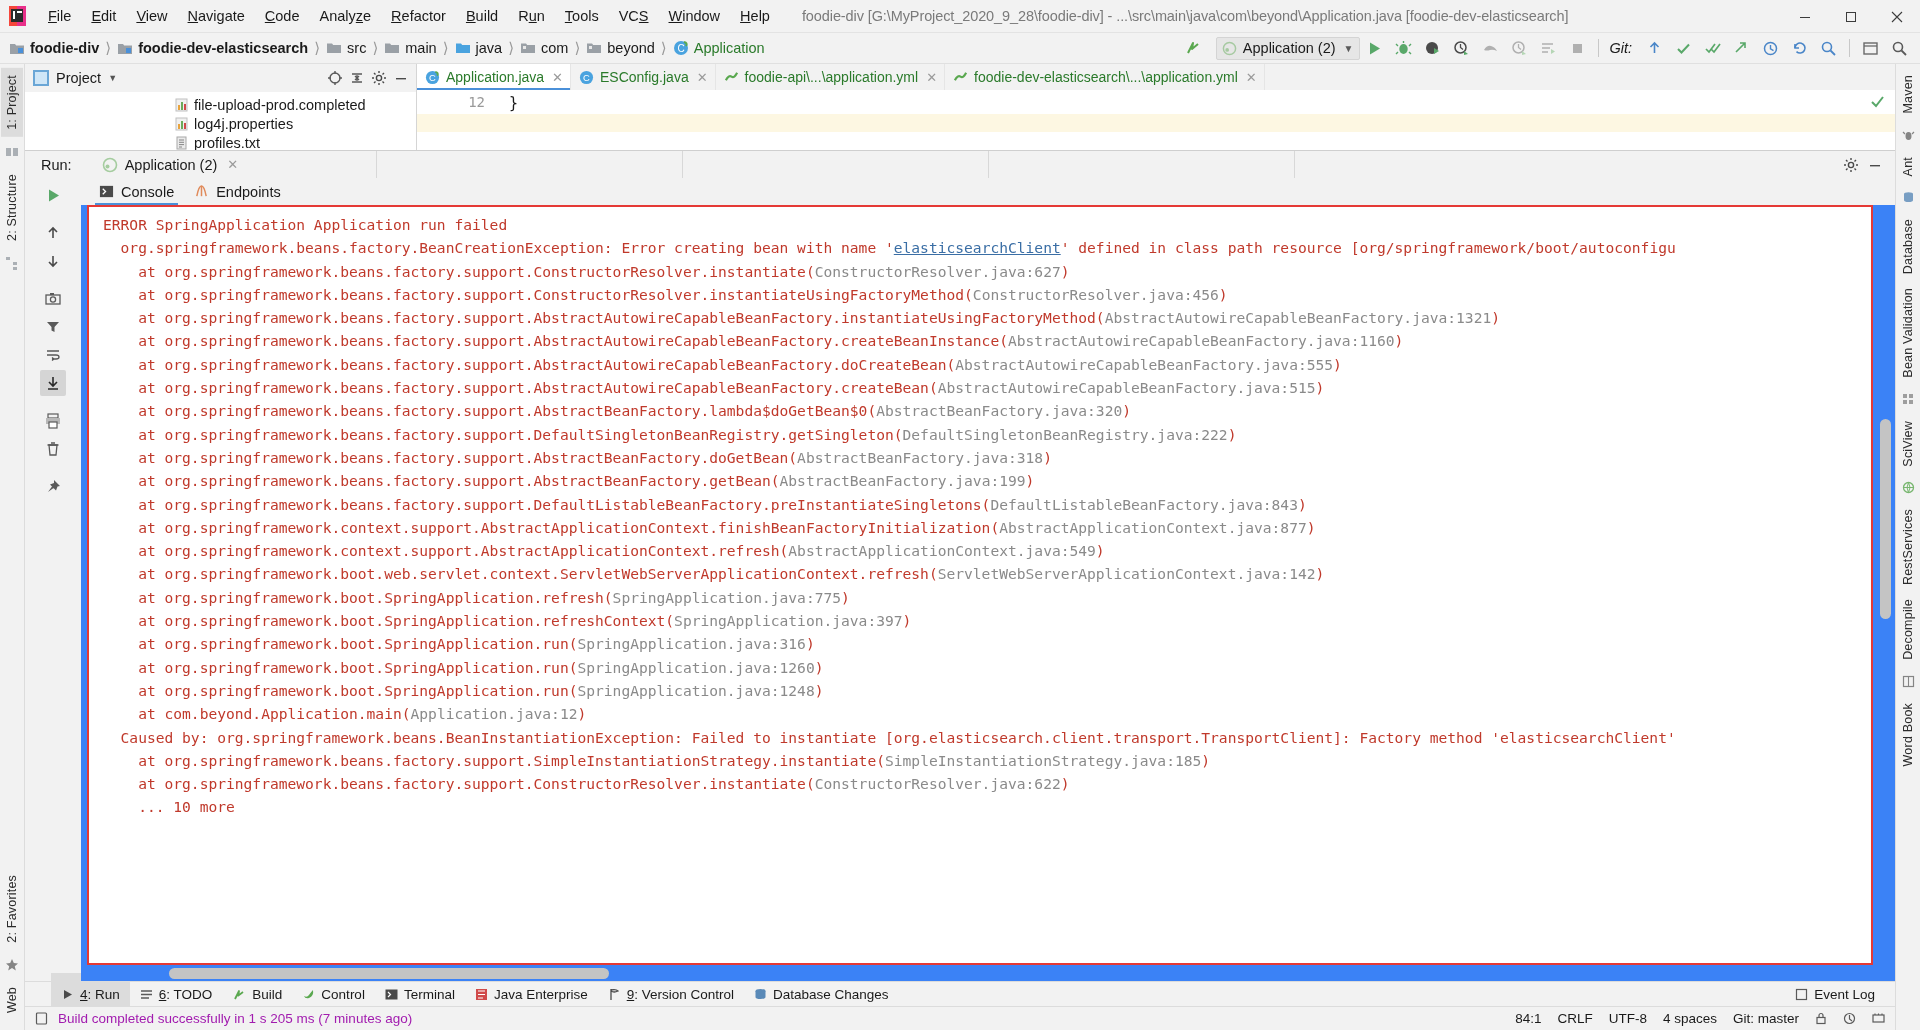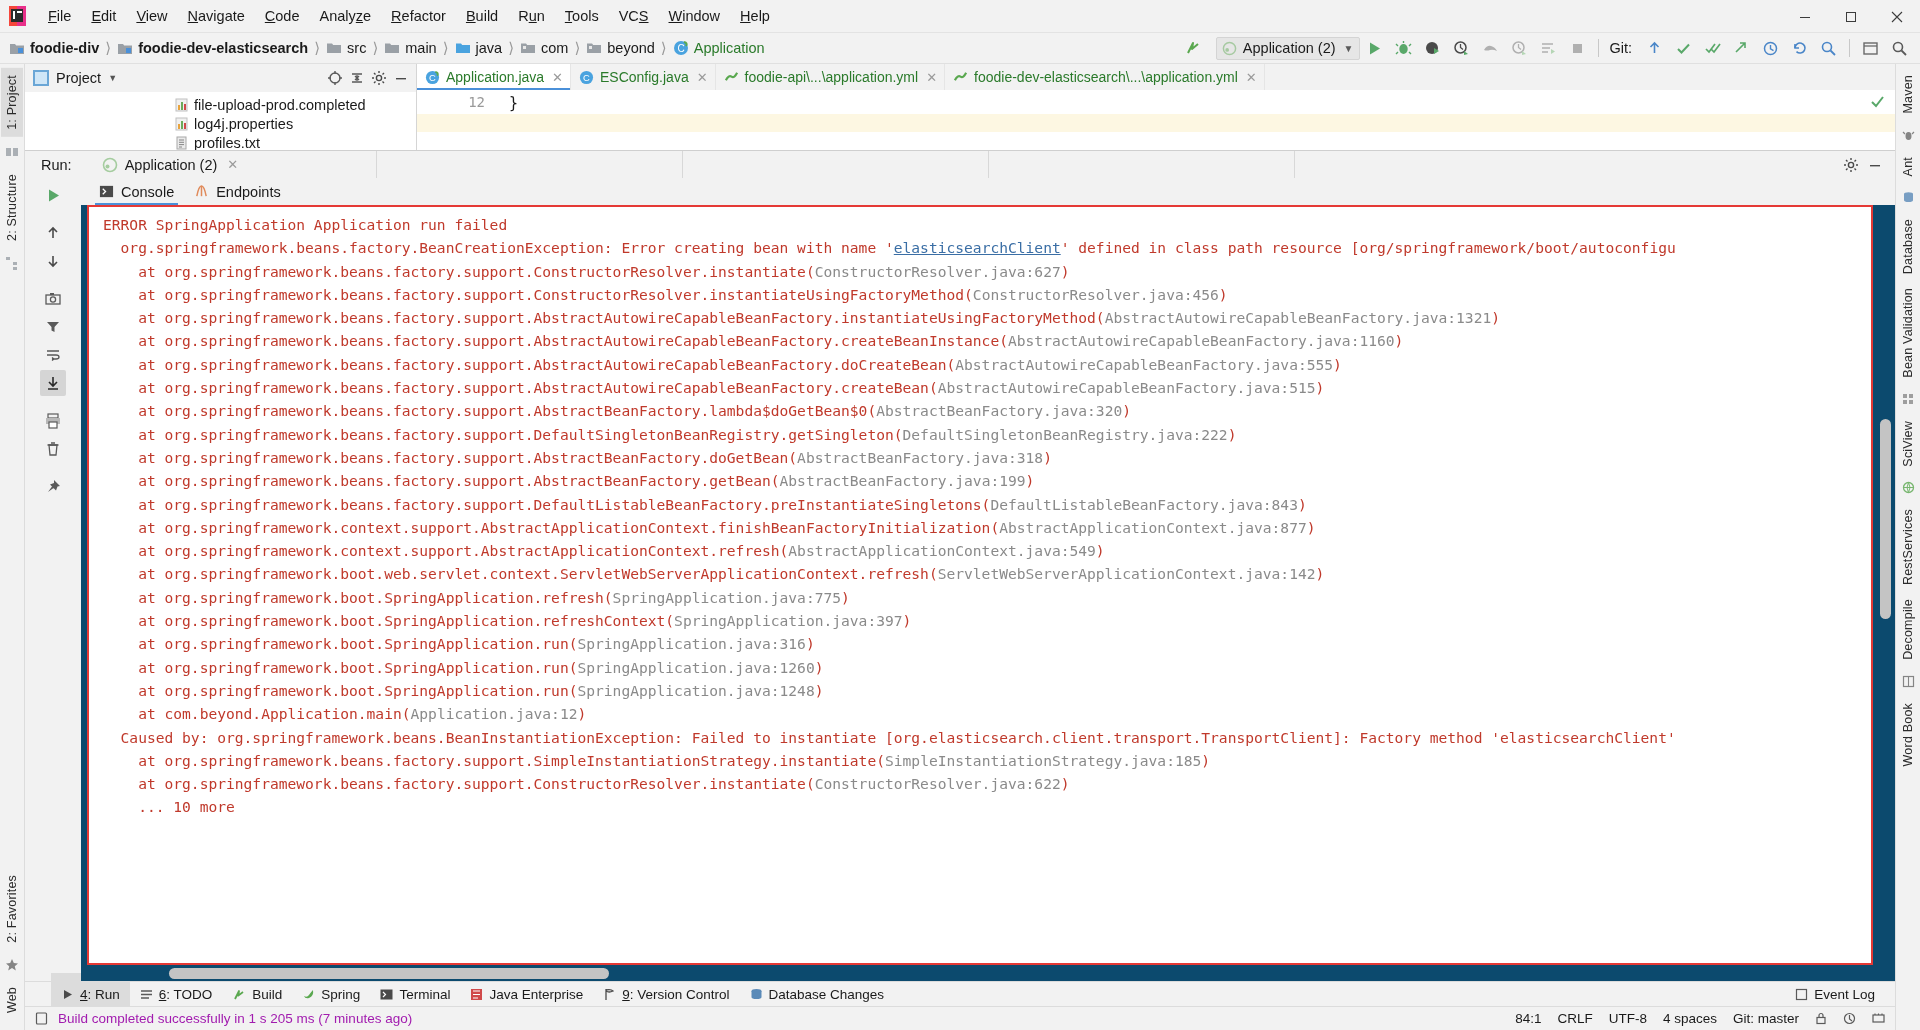--- a/index.html
+++ b/index.html
@@ -51,21 +51,21 @@
   .nav-right { margin-left: auto; display: flex; align-items: center; padding-right: 6px; }
   .runconfig {
     display: flex; align-items: center; background: #e6e6e6; border: 1px solid #d4d4d4;
     border-radius: 2px; height: 23px; padding: 0 6px 0 5px; margin-left: 8px;
     font-size: 14.5px; color: #1a1a1a;
   }
   .runconfig .rc-ico { margin-right: 6px; opacity: .45; }
   .runconfig .rc-caret { margin-left: 8px; color: #5a5a5a; font-size: 10px; }
   .tb-btn { width: 27px; height: 25px; display: flex; align-items: center; justify-content: center; margin: 0 1px; }
   .tb-sep { width: 1px; height: 18px; background: #c8c8c8; margin: 0 6px; }
-  .git-label { font-size: 14.5px; color: #1a1a1a; margin: 0 8px 0 4px; }
+  .git-label { font-size: 14.5px; color: #1a1a1a; margin: 0 8px 0 4px; font-style: italic; }
 
   
   .body-area { flex: 1 1 auto; display: flex; position: relative; min-height: 0; }
 
   
   .left-stripe {
     width: 25px; flex: 0 0 25px; background: #f2f2f2; border-right: 1px solid #dcdcdc;
     display: flex; flex-direction: column; align-items: center; padding-top: 4px;
   }
   .vtab {
@@ -139,21 +139,21 @@
   .rg-btn { width: 26px; height: 26px; display: flex; align-items: center; justify-content: center; margin-bottom: 2px; }
   .rg-btn.sel { background: #d5d5d5; border-radius: 2px;}
   .rg-gap { height: 10px; }
 
   .console-col { flex: 1 1 auto; display: flex; flex-direction: column; min-width: 0; }
   .console-tabs { height: 27px; flex: 0 0 27px; display: flex; align-items: stretch; background: #f2f2f2; padding-left: 8px; }
   .ctab { display: flex; align-items: center; font-size: 14.5px; color: #1a1a1a; padding: 0 10px; position: relative; }
   .ctab .cico { margin-right: 7px; display: flex; }
   .ctab.active::after { content:''; position:absolute; left:6px; right:6px; bottom:0; height:2px; background:#4a90d9; }
 
-  .console-wrap { flex: 1 1 auto; position: relative; background: #0c4a6e; overflow: hidden; min-height: 0; }
+  .console-wrap { flex: 1 1 auto; position: relative; background: #3b82f6; overflow: hidden; min-height: 0; }
   .console-box { position: absolute; left: 6px; right: 22px; top: 0; bottom: 16px; border: 2px solid #e53935; background: #fff; overflow: hidden;}
   .console-text {
     font-family: "DejaVu Sans Mono", monospace; font-size: 14.6px; line-height: 23.3px;
     color: #c0392b; padding: 6px 0 0 14px; white-space: pre;
   }
   .console-text .lnk { color: #8a8a8a; }
   .console-text .lnk-blue { text-decoration: underline; color: #3a6ea5; }
   .vscroll {
     position: absolute; right: 4px; top: 214px; width: 11px; height: 200px;
     background: #c4c4c4; border-radius: 6px;
@@ -202,20 +202,21 @@
       <div class="menu-item"><u>C</u>ode</div>
       <div class="menu-item">Analy<u>z</u>e</div>
       <div class="menu-item"><u>R</u>efactor</div>
       <div class="menu-item"><u>B</u>uild</div>
       <div class="menu-item">R<u>u</u>n</div>
       <div class="menu-item"><u>T</u>ools</div>
       <div class="menu-item">VC<u>S</u></div>
       <div class="menu-item"><u>W</u>indow</div>
       <div class="menu-item"><u>H</u>elp</div>
     </div>
+    <div class="title-path">foodie-div [G:\MyProject_2020_9_28\foodie-div] - ...\src\main\java\com\beyond\Application.java [foodie-dev-elasticsearch]</div>
     <div class="win-controls">
       <div class="win-btn">
         <svg width="12" height="12" viewBox="0 0 12 12">
             <rect x="1" y="6" width="10" height="1" fill="currentColor"></rect>
           </svg>
       </div>
       <div class="win-btn">
         <svg width="12" height="12" viewBox="0 0 12 12">
             <rect x="1.5" y="1.5" width="9" height="9" fill="none" stroke="currentColor"></rect>
           </svg>
@@ -749,21 +750,21 @@
               </svg>
           </span>
           <span>Build</span>
         </div>
         <div class="bb-item">
           <span class="bico">
             <svg width="13" height="13" viewBox="0 0 13 13">
                 <path d="M11 2 q1 6-4 8 q-4 1-5-2 q3 2 5-1 q2-3 4-5z" fill="#5aa84f"></path>
               </svg>
           </span>
-          <span>Spring</span>
+          <span>Control</span>
         </div>
         <div class="bb-item">
           <span class="bico">
             <svg width="13" height="13" viewBox="0 0 13 13">
                 <rect x="0.5" y="1.5" width="12" height="10" fill="#4a4a4a"></rect>
                 <path d="M3 4 L5.5 6.5 L3 9" stroke="#fff" stroke-width="1.2" fill="none"></path>
               </svg>
           </span>
           <span>Terminal</span>
         </div>

